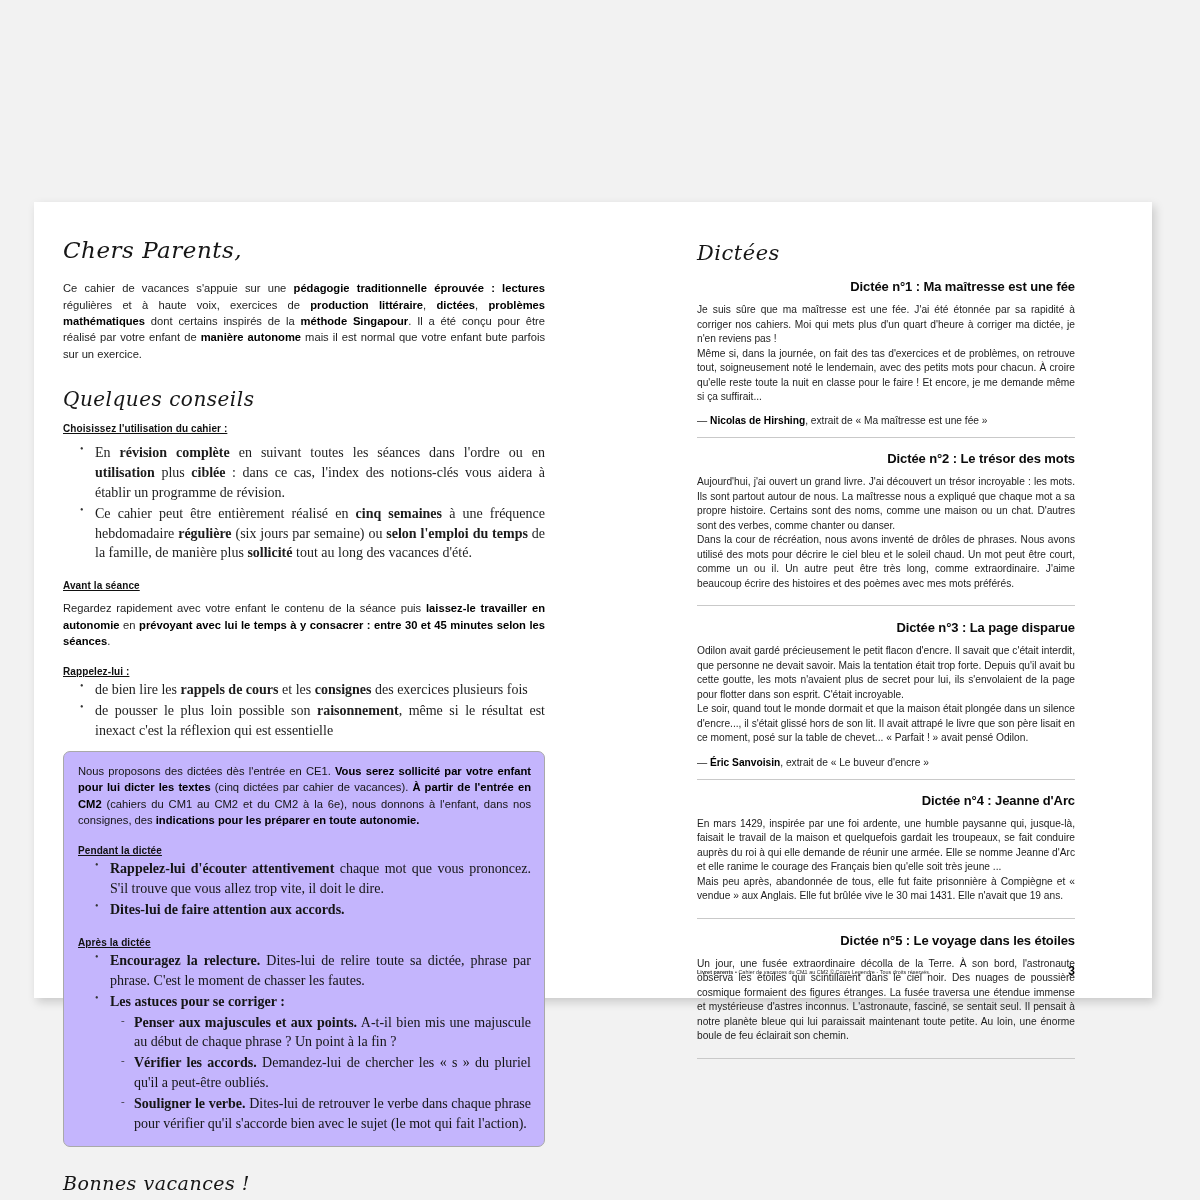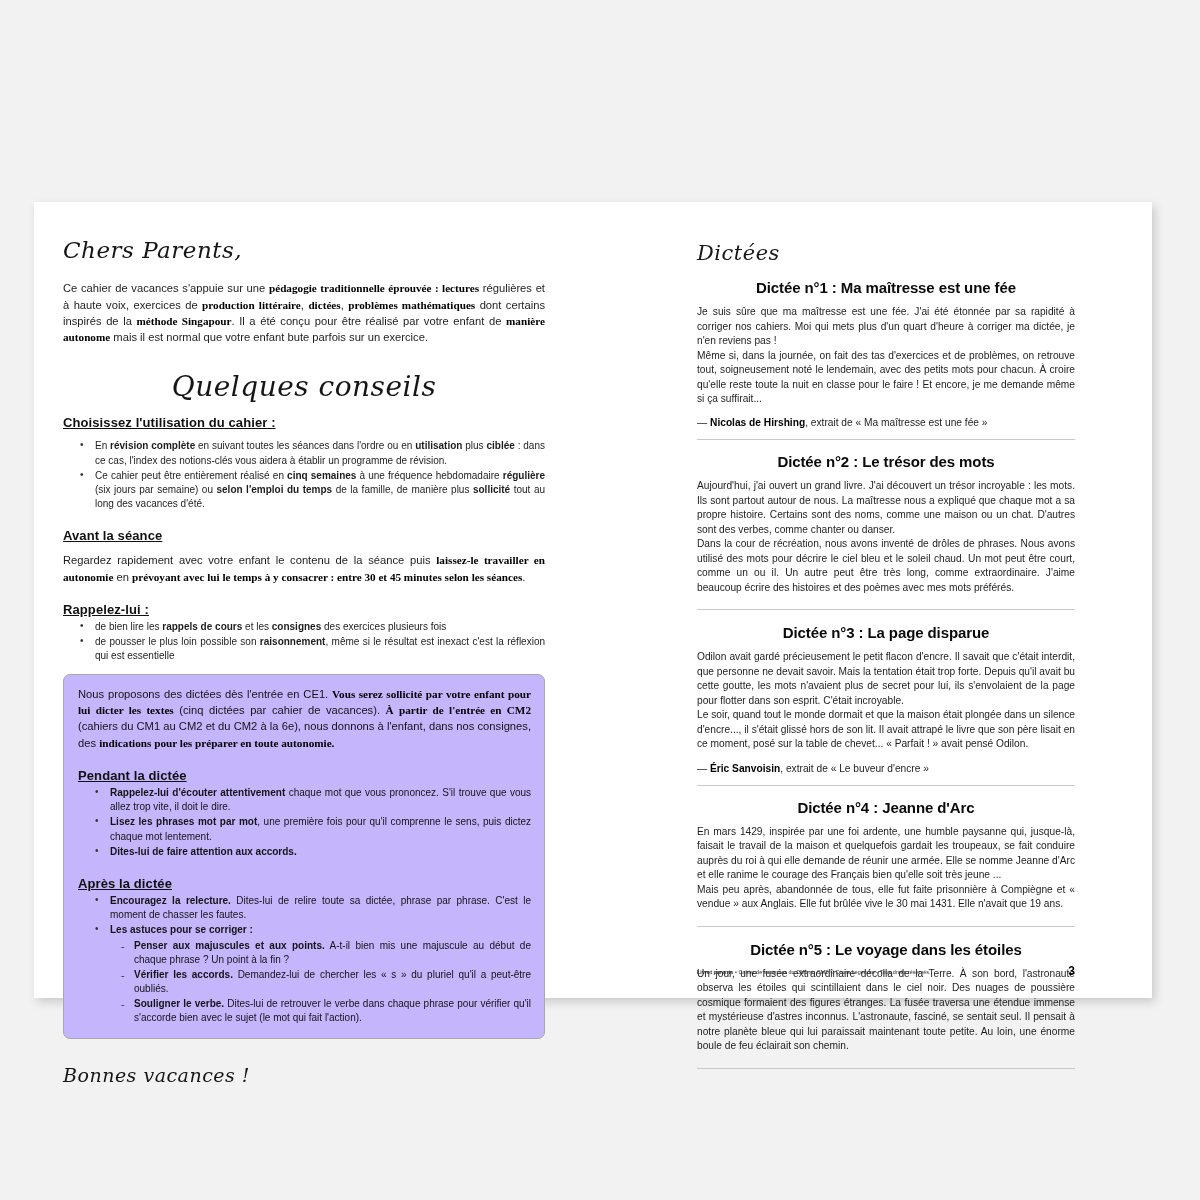--- a/index.html
+++ b/index.html
@@ -63,52 +63,52 @@
   }
 
   
   .body-text {
     font-size: 11.2px;
     line-height: 1.46;
     color: #1d1d1d;
     text-align: justify;
     margin: 0;
   }
-  .body-text b, .body-text strong { font-weight: bold; color: #000; font-family: Liberation Serif, serif; }
+  .body-text b, .body-text strong { font-weight: bold; color: #000; }
 
   .sec-title {
     margin: 26px 0 13px 0;
-    font-size: 28px;
-    text-align: center;
+    font-size: 20px;
   }
 
   .sub-head {
-    font-size: 13px;
+    font-size: 10px;
     font-weight: bold;
     color: #111;
     text-decoration: underline;
     margin: 0 0 9px 0;
     letter-spacing: 0.1px;
   }
   .sub-head.tight { margin-bottom: 3px; }
   .sub-head.spaced { margin-top: 17px; }
 
   ul.bullets {
     margin: 0 0 0 0;
     padding: 0 0 0 30px;
     list-style: none;
   }
   ul.bullets > li {
     position: relative;
-    font-size: 10px;
+    font-size: 14px;
     line-height: 1.42;
     color: #1d1d1d;
     text-align: justify;
     margin-bottom: 1px;
     padding-left: 2px;
+    font-family: Liberation Serif, serif;
   }
   ul.bullets > li::before {
     content: "•";
     position: absolute;
     left: -13px;
     top: -1px;
     font-size: 10px;
     color: #333;
   }
   ul.dashes > li::before {
@@ -144,24 +144,24 @@
 
   
   .dictees-title {
     margin: 0 0 14px 0;
     font-size: 21px;
   }
 
   .dictee { margin-bottom: 0; }
 
   .dictee-head {
-    font-size: 15px;
+    font-size: 13px;
     font-weight: bold;
     color: #0a0a0a;
-    text-align: center;
+    text-align: right;
     margin: 0 0 9px 0;
     letter-spacing: -0.1px;
   }
 
   .dictee-body {
     font-size: 10.2px;
     line-height: 1.42;
     color: #1d1d1d;
     text-align: justify;
     margin: 0;
@@ -241,21 +241,20 @@
       </ul>
 
 
       <div class="grey-box">
         <p class="body-text">Nous proposons des dictées dès l'entrée en CE1. <b>Vous serez sollicité par votre enfant pour lui dicter les textes</b> (cinq dictées par cahier de vacances). <b>À partir de l'entrée en CM2</b> (cahiers du CM1 au CM2 et du CM2 à la 6e), nous donnons à l'enfant, dans nos consignes, des <b>indications pour les préparer en toute autonomie.</b></p>
 
         <div class="sub-head spaced tight">Pendant la dictée</div>
 
         <ul class="bullets">
           <li><b>Rappelez-lui d'écouter attentivement</b> chaque mot que vous prononcez. S'il trouve que vous allez trop vite, il doit le dire.</li>
-          <li><b>Lisez les phrases mot par mot</b>, une première fois pour qu'il comprenne le sens, puis dictez chaque mot lentement.</li>
           <li><b>Dites-lui de faire attention aux accords.</b></li>
         </ul>
 
         <div class="sub-head spaced tight">Après la dictée</div>
 
         <ul class="bullets">
           <li><b>Encouragez la relecture.</b> Dites-lui de relire toute sa dictée, phrase par phrase. C'est le moment de chasser les fautes.</li>
           <li>
             <span><b>Les astuces pour se corriger :</b></span>
             <ul class="bullets dashes sublist">

